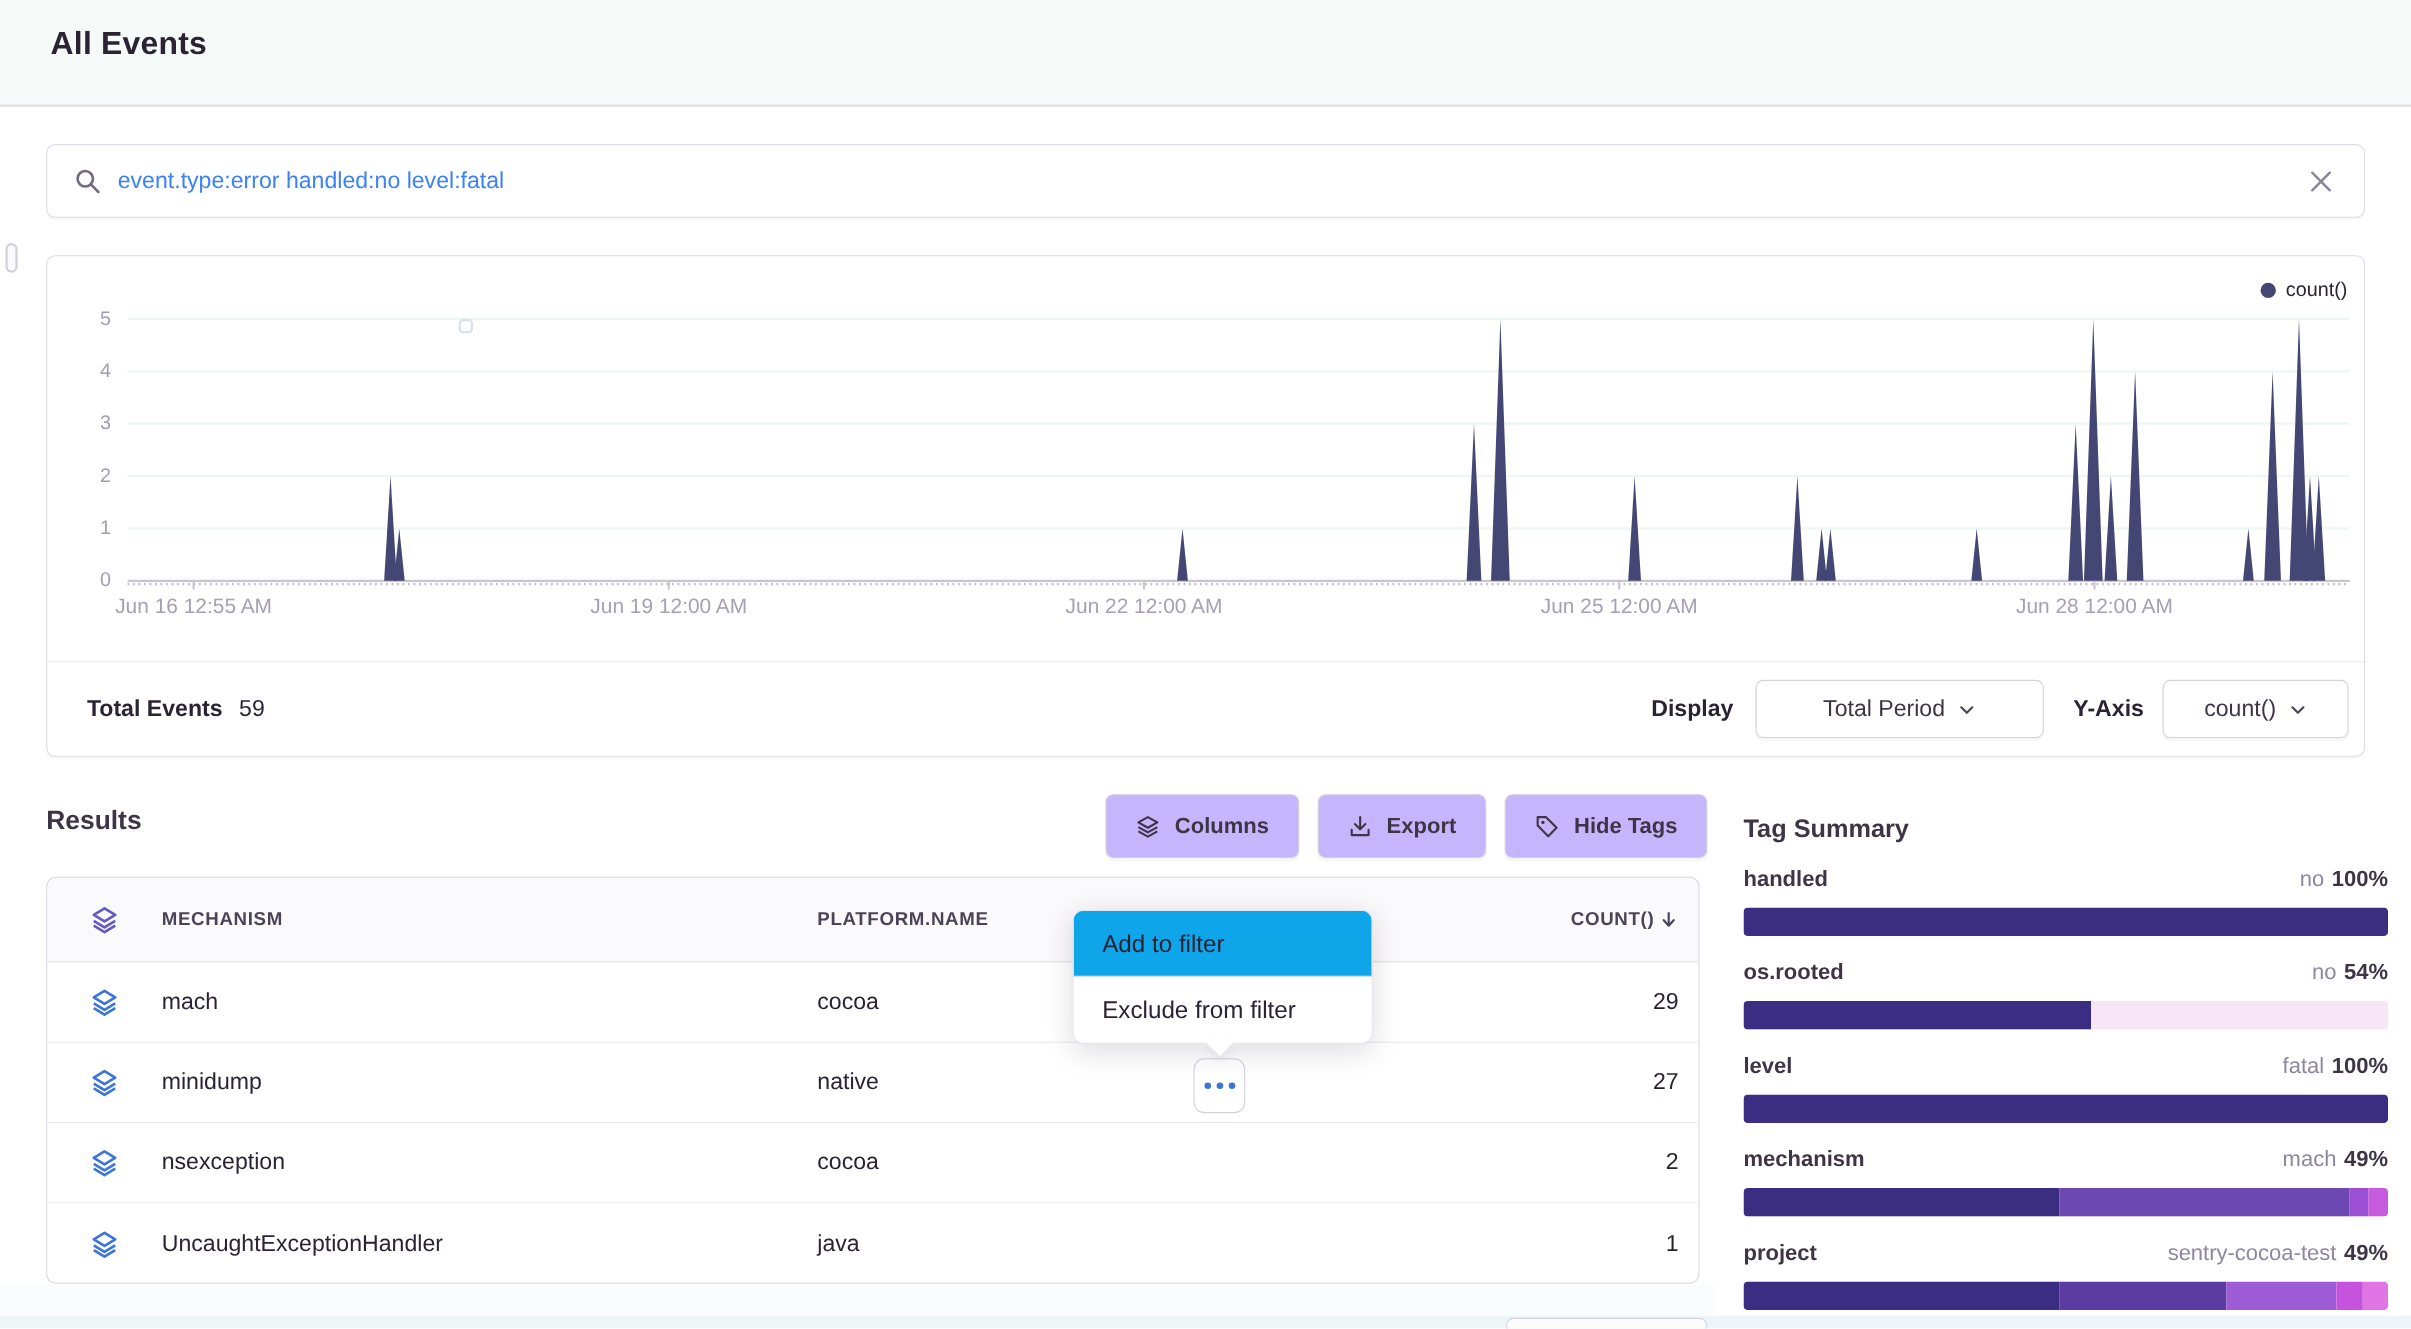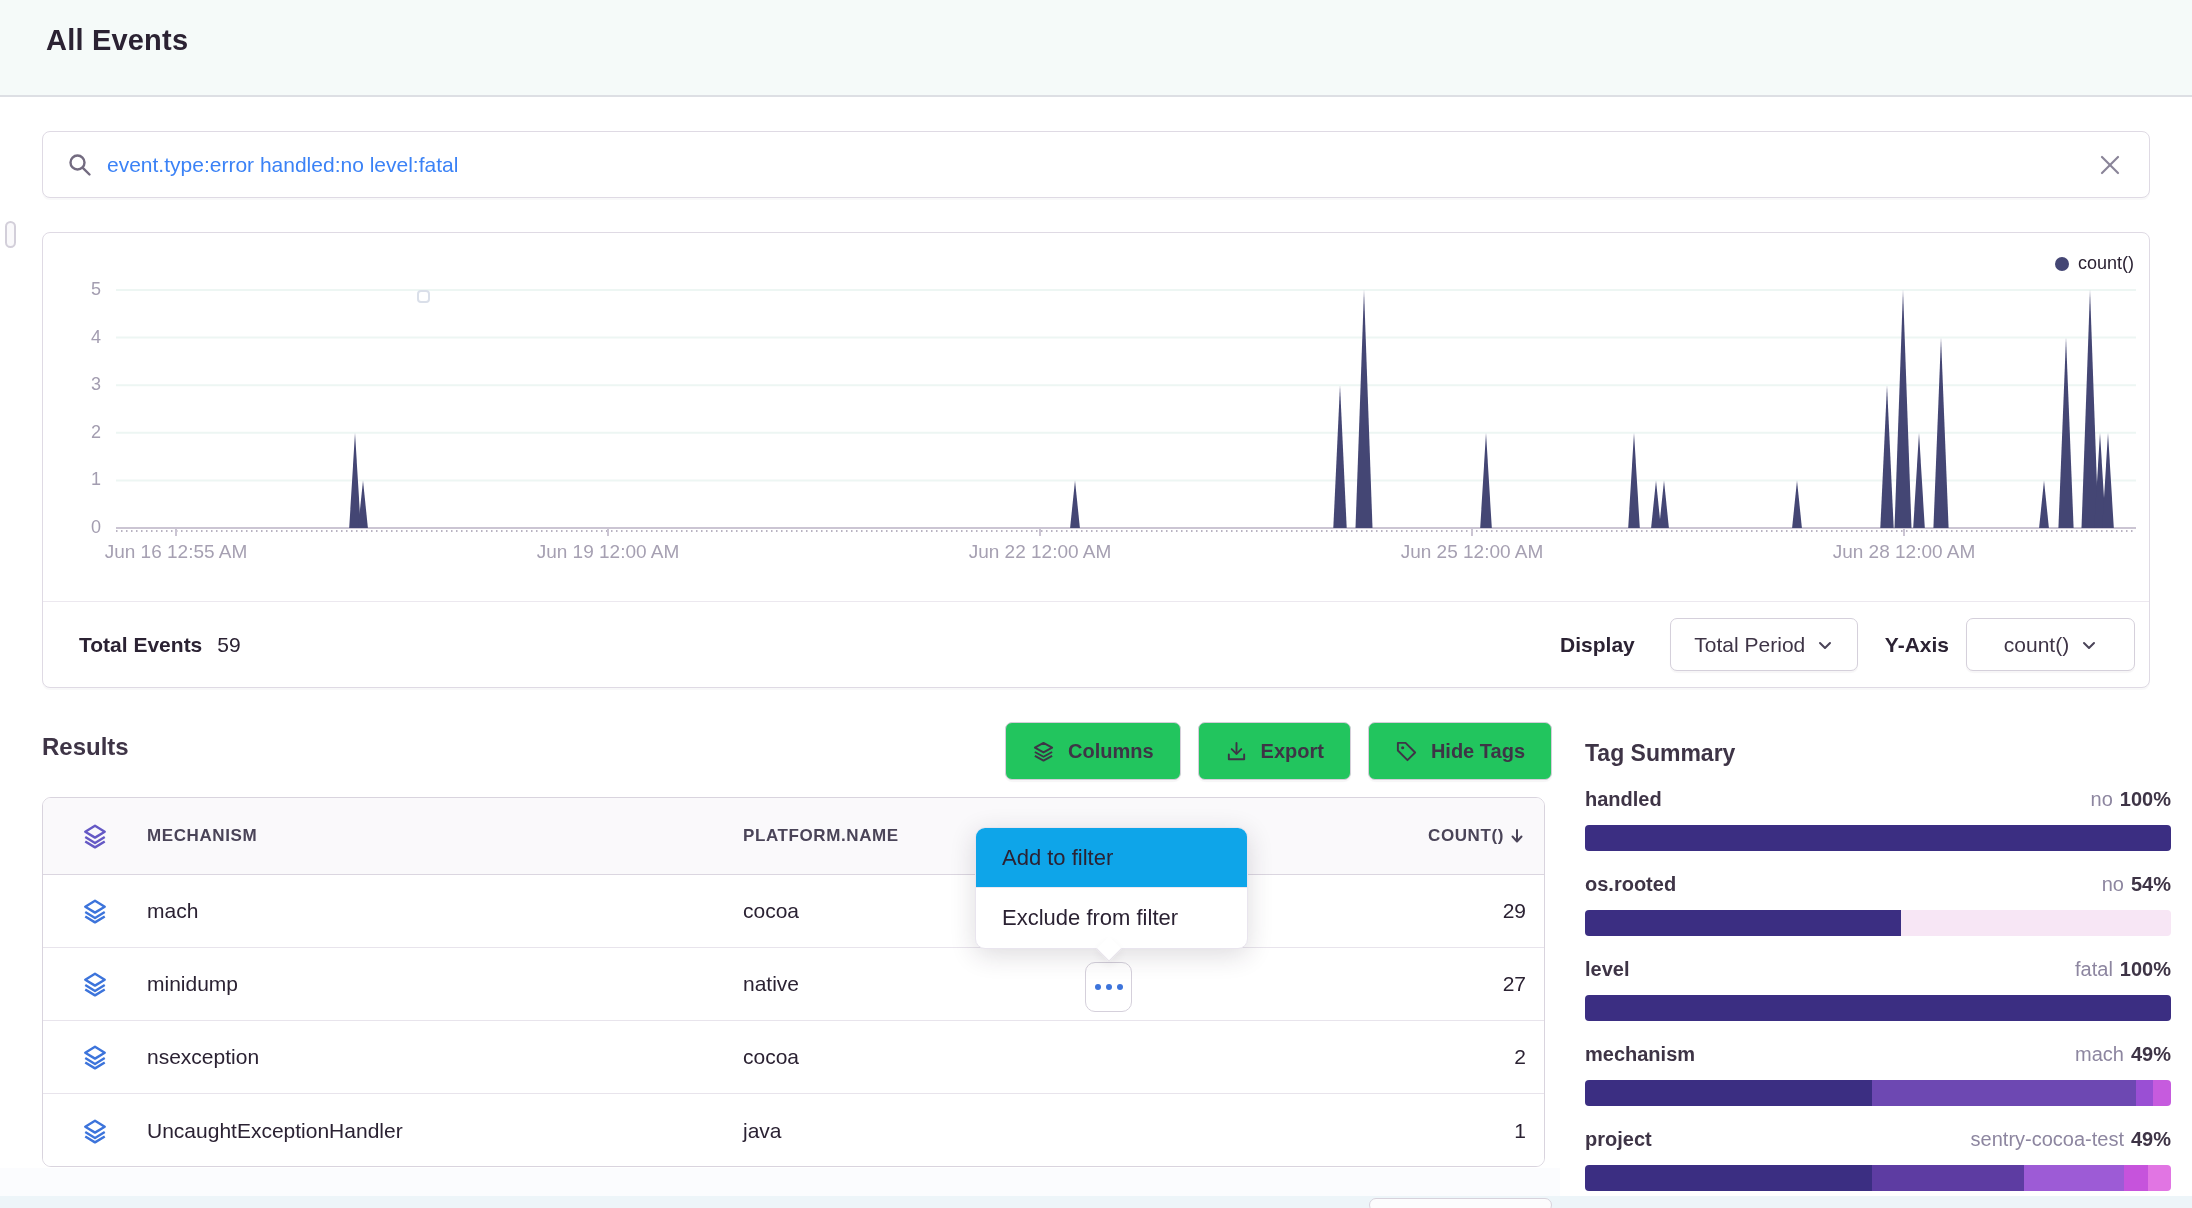--- a/index.html
+++ b/index.html
@@ -38,27 +38,27 @@
 
   .chart-footer { position:absolute; left:0; bottom:0; width:100%; height:86px; border-top:1px solid #ECE8EF;
     display:flex; align-items:center; padding:0 14px 0 36px; }
   .total-label { font-size:21px; font-weight:bold; color:#2B2233; }
   .total-value { font-size:21px; color:#2B2233; margin-left:15px; }
   .footer-spacer { flex:1; }
   .ctl-label { font-size:21px; font-weight:bold; color:#2B2233; }
   .ctl-btn { height:53px; border:1.5px solid #D5D0DB; border-radius:7px; background:#fff; display:flex;
     align-items:center; justify-content:center; gap:12px; font-size:21px; color:#3E3446; padding:0 22px;
     box-shadow:0 2px 1px rgba(43,34,51,.04); cursor:pointer; }
-  .display-label { margin-left:0; } .display-btn { margin-left:35px; width:188px;text-align:center; }
+  .display-label { margin-left:0; } .display-btn { margin-left:20px; width:262px;text-align:center; }
   .yaxis-label { margin-left:27px; } .yaxis-btn { margin-left:17px; width:169px; }
 
   
   .results-title { position:absolute; left:42px; top:733px; font-size:24px; font-weight:bold; color:#3E3446; }
   .results-buttons { position:absolute; top:722px; right:640px; display:flex; gap:17px; }
-  .tool-btn { height:58px; border:1.5px solid #D4CED9; border-radius:7px; background:#22c55e; display:flex;
+  .tool-btn { height:58px; border:1.5px solid #D4CED9; border-radius:7px; background:#c4b5fd; display:flex;
     align-items:center; gap:13px; padding:0 26px; font-size:20px; font-weight:bold; color:#3E3446;
     box-shadow:0 2px 1px rgba(43,34,51,.04); cursor:pointer; white-space:nowrap; }
   .tool-btn svg { flex:0 0 auto; }
 
   
   .results-table { position:absolute; left:42px; top:797px; width:1503px; height:370px; background:#fff;
     border:1.5px solid #D9D4DE; border-radius:9px; overflow:hidden; }
   .thead { display:grid; grid-template-columns:104px 596px 1fr 200px; align-items:center; height:77px;
     background:#FAF9FB; border-bottom:1px solid #DBD6E0; }
   .trow { display:grid; grid-template-columns:104px 596px 1fr 200px; align-items:center; height:73px;

